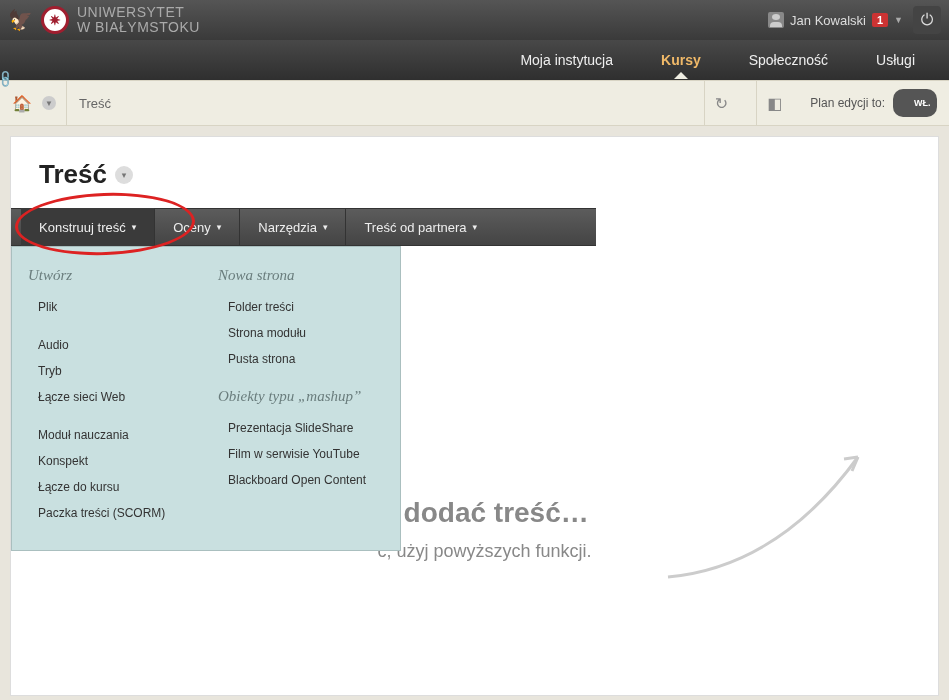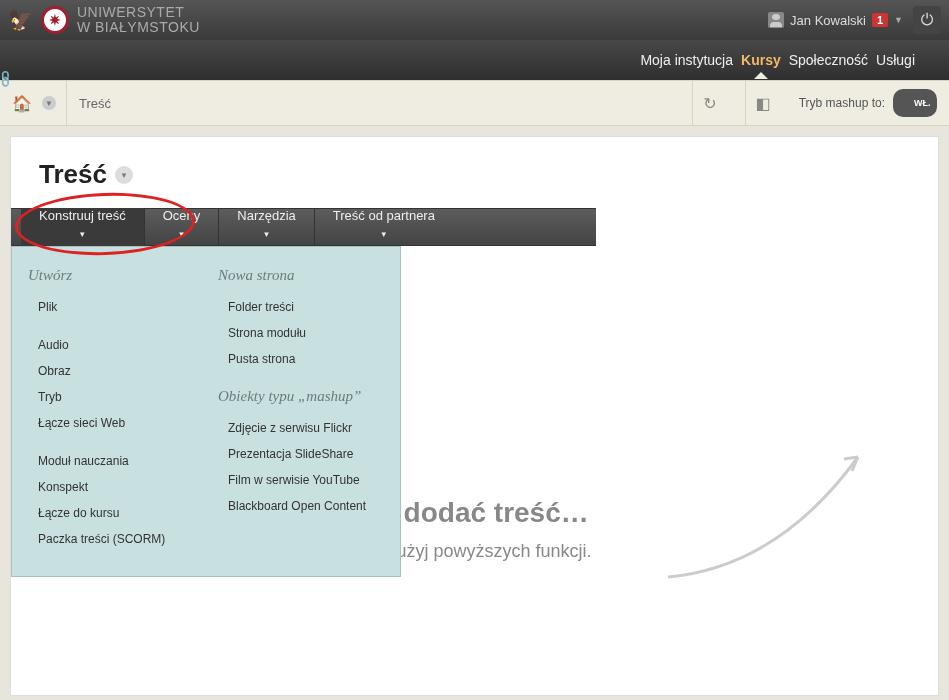--- a/index.html
+++ b/index.html
@@ -34,21 +34,21 @@
 .user-icon { width: 16px; height: 16px; background: #888; border-radius: 2px; position: relative; }
 .user-icon::before { content:""; position:absolute; top:2px; left:4px; width:8px; height:6px; background:#ccc; border-radius:50%; }
 .user-icon::after { content:""; position:absolute; bottom:1px; left:2px; width:12px; height:5px; background:#ccc; border-radius:4px 4px 0 0; }
 .badge-count { background:#c33; color:#fff; font-size:11px; padding:1px 5px; border-radius:2px; font-weight:bold; }
 .caret { font-size:9px; color:#aaa; }
 .power-btn { width:28px; height:28px; border-radius:4px; background:#444; display:flex; align-items:center; justify-content:center; color:#ddd; font-size:16px; cursor:pointer; }
 
 .navrow {
   background: linear-gradient(#484848, #2f2f2f);
   height: 40px; display:flex; align-items:center; justify-content:flex-end;
-  padding-right: 30px;  padding-left: 16px;
+  padding-right: 30px; gap: 40px; padding-left: 16px;
 }
 .navrow a { color:#eee; text-decoration:none; font-size:14px; padding: 10px 4px; position:relative; }
 .navrow a.active { color:#f0b968; font-weight:bold; }
 .navrow a.active::after {
   content:""; position:absolute; bottom:-1px; left:50%; transform:translateX(-50%);
   border-left:7px solid transparent; border-right:7px solid transparent;
   border-bottom:7px solid #efede2;
 }
 
 .crumbbar {
@@ -80,21 +80,21 @@
 .title-chev { width:18px; height:18px; border-radius:50%; background:#ddd; display:flex; align-items:center; justify-content:center; font-size:9px; color:#777; }
 
 .actionbar {
   background: linear-gradient(#5c5c5c, #444);
   height:38px; display:flex; align-items:center; padding-left:10px;
   border-top:1px solid #333; border-bottom:1px solid #333;
   width: 585px;
 }
 .action-item {
   color:#eee; font-size:13px; padding:0 18px; height:38px; display:flex; align-items:center; gap:6px;
-  border-right:1px solid #333; cursor:pointer; position:relative;flex-direction:column;
+  border-right:1px solid #333; cursor:pointer; position:relative;
 }
 .action-item.sel { background:#3a3a3a; }
 .action-item.sel::after {
   content:""; position:absolute; bottom:-7px; left:50%; transform:translateX(-50%);
   border-left:7px solid transparent; border-right:7px solid transparent;
   border-top:7px solid #3a3a3a;
 }
 .action-item .dd { font-size:9px; }
 
 .red-ellipse {
@@ -162,21 +162,21 @@
 <div class="crumbbar">
   <div class="crumb-left">
     <span class="home-icon">🏠</span>
     <span class="caret" style="width:14px;height:14px;border-radius:50%;background:#ccc;display:inline-flex;align-items:center;justify-content:center;font-size:8px;color:#777;">▼</span>
     <span class="crumb-text">Treść</span>
   </div>
   <div class="crumb-right">
     <span class="refresh-icon">↻</span>
     <span class="color-icon">◧</span>
     <div class="edit-toggle">
-      <span>Tryb mashup to:</span>
+      <span>Plan edycji to:</span>
       <div class="toggle-pill">
         <span class="lamp"></span>
         <span class="lbl">WŁ.</span>
       </div>
     </div>
   </div>
 </div>
 
 <div class="content-outer">
   <div class="content-card">
@@ -208,21 +208,20 @@
 
       <div class="dropdown-panel">
         <div class="dd-col">
           <div class="dd-heading">Utwórz</div>
           <ul class="dd-list">
             <li>Plik</li>
           </ul>
           <div class="dd-gap"></div>
           <ul class="dd-list">
             <li>Audio</li>
-            <li>Obraz</li>
             <li>Tryb</li>
             <li>Łącze sieci Web</li>
           </ul>
           <div class="dd-gap"></div>
           <ul class="dd-list">
             <li>Moduł nauczania</li>
             <li>Konspekt</li>
             <li>Łącze do kursu</li>
             <li>Paczka treści (SCORM)</li>
           </ul>
@@ -230,21 +229,20 @@
         <div class="dd-col">
           <div class="dd-heading">Nowa strona</div>
           <ul class="dd-list">
             <li>Folder treści</li>
             <li>Strona modułu</li>
             <li>Pusta strona</li>
           </ul>
           <div class="dd-gap"></div>
           <div class="dd-heading">Obiekty typu „mashup”</div>
           <ul class="dd-list">
-            <li>Zdjęcie z serwisu Flickr</li>
             <li>Prezentacja SlideShare</li>
             <li>Film w serwisie YouTube</li>
             <li>Blackboard Open Content</li>
           </ul>
         </div>
       </div>
     </div>
 
     <div class="placeholder-area">
       <div class="curve-arrow">

